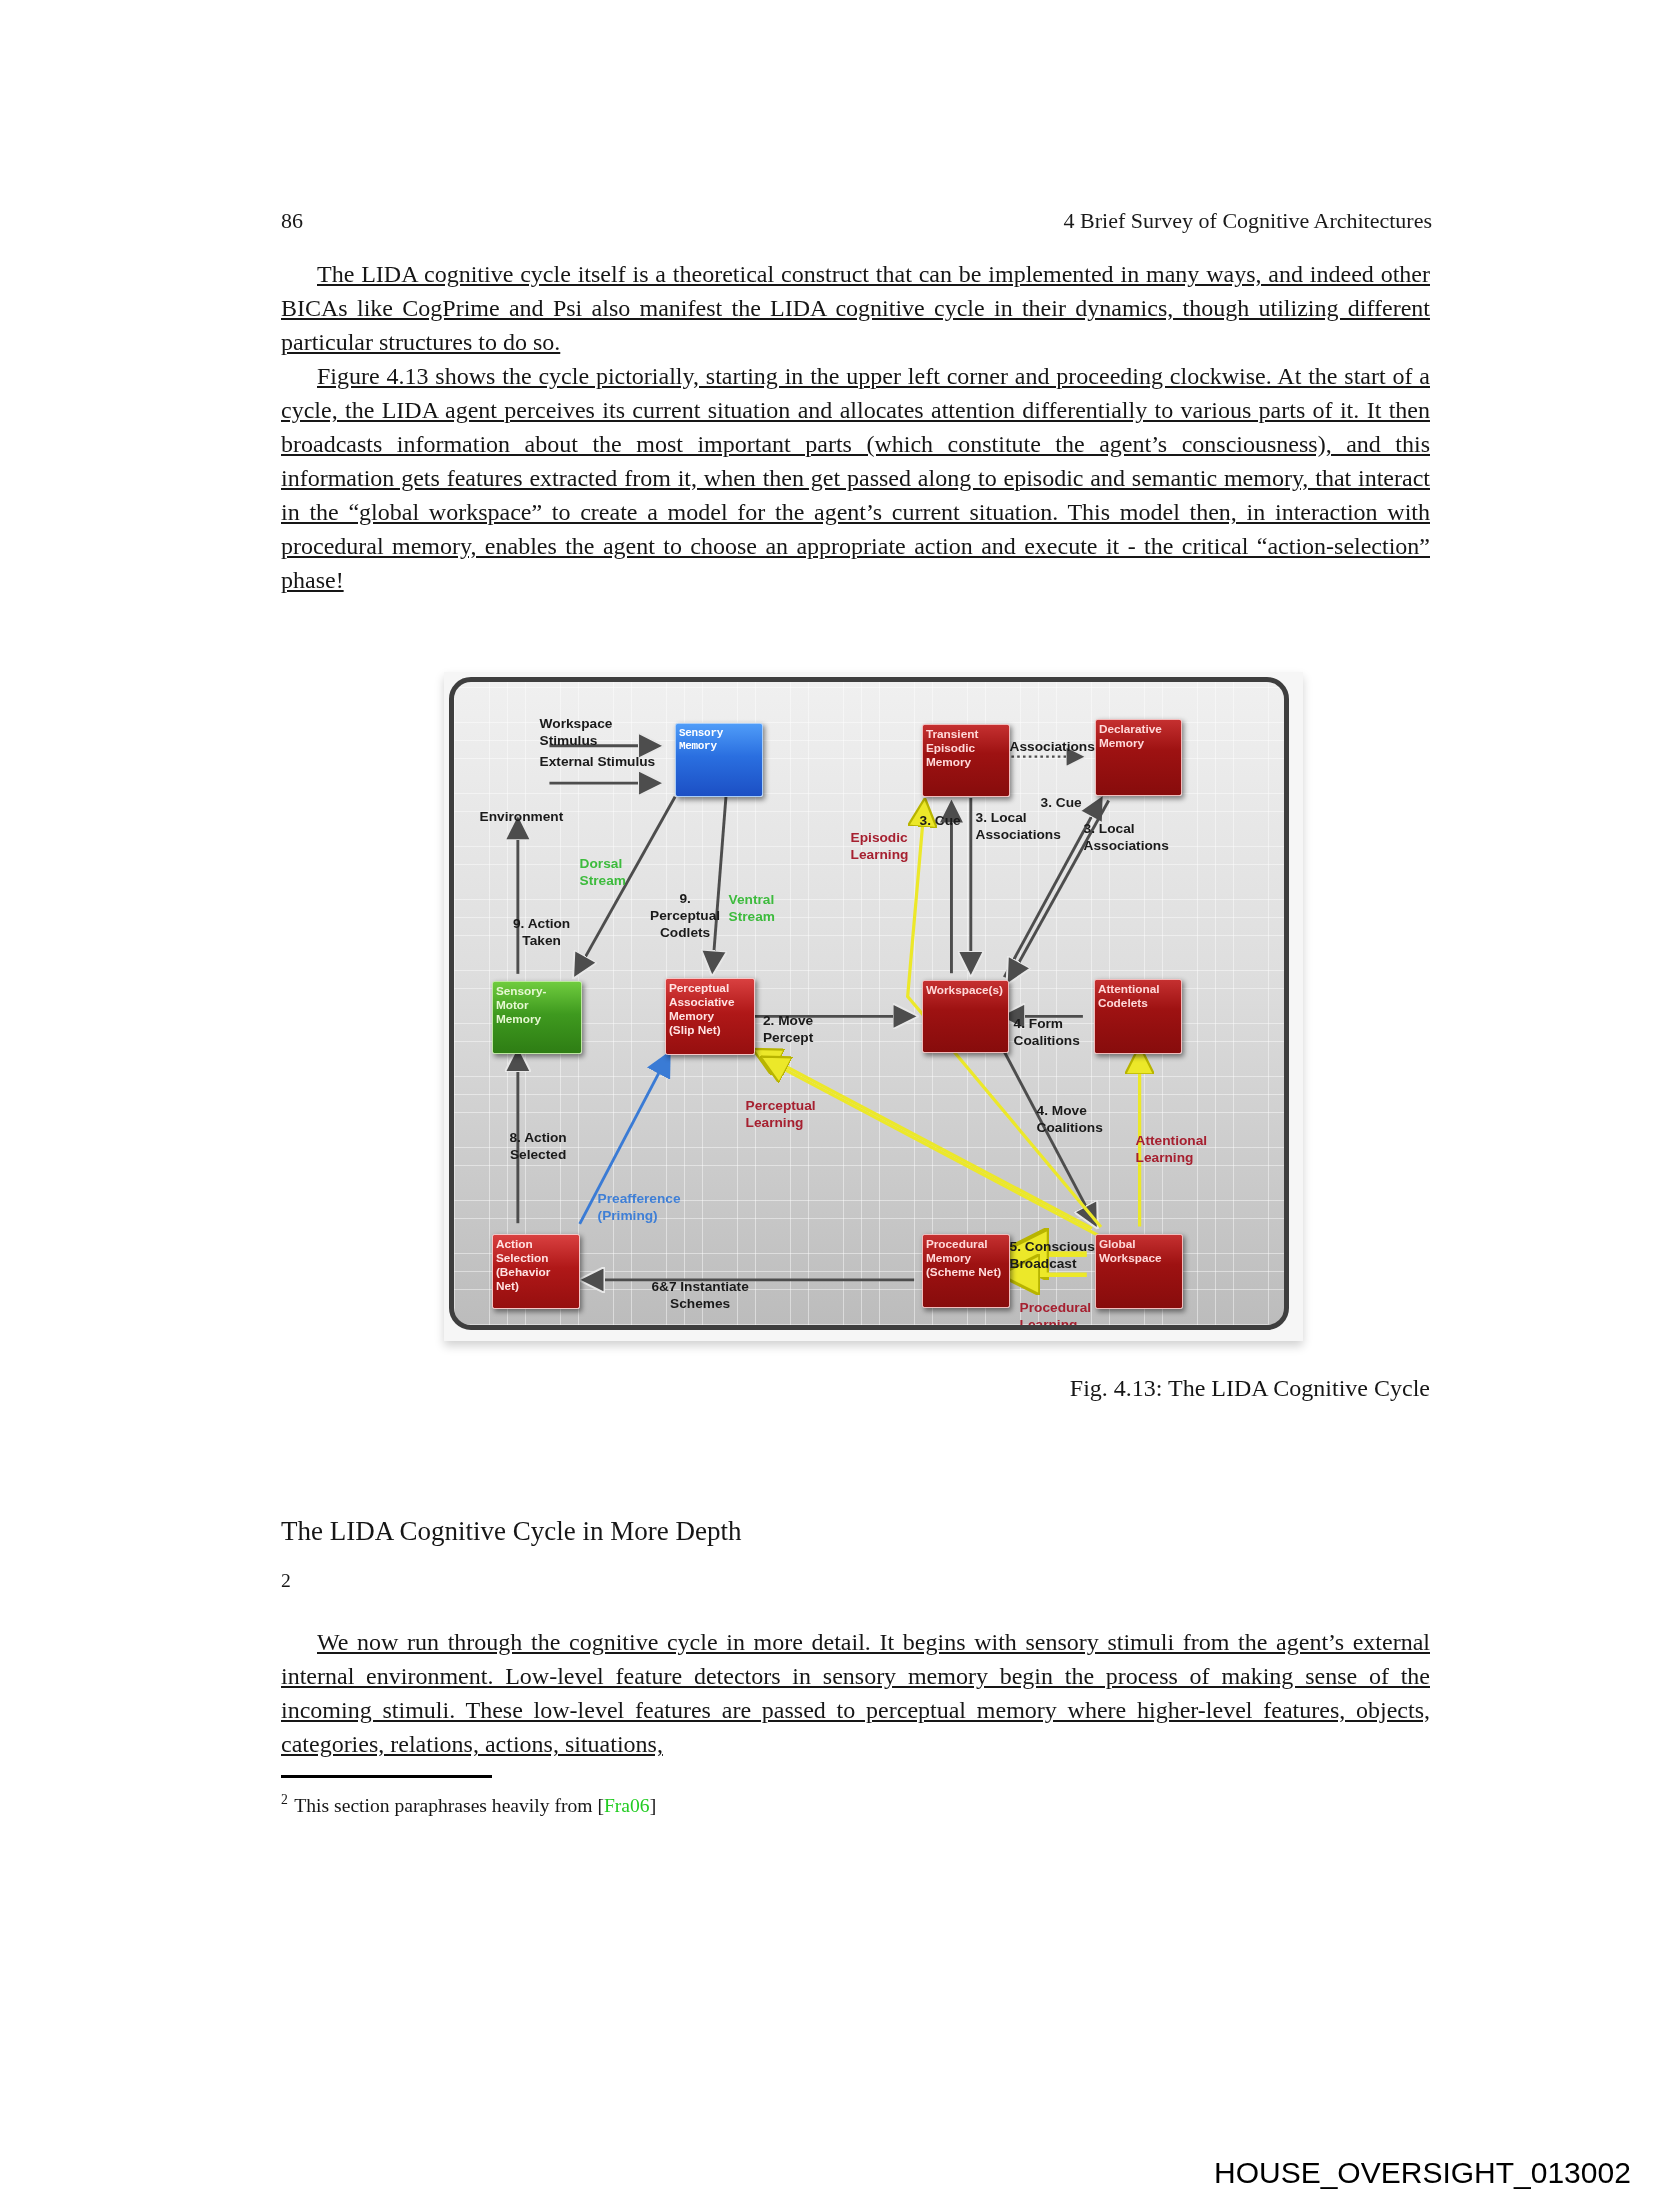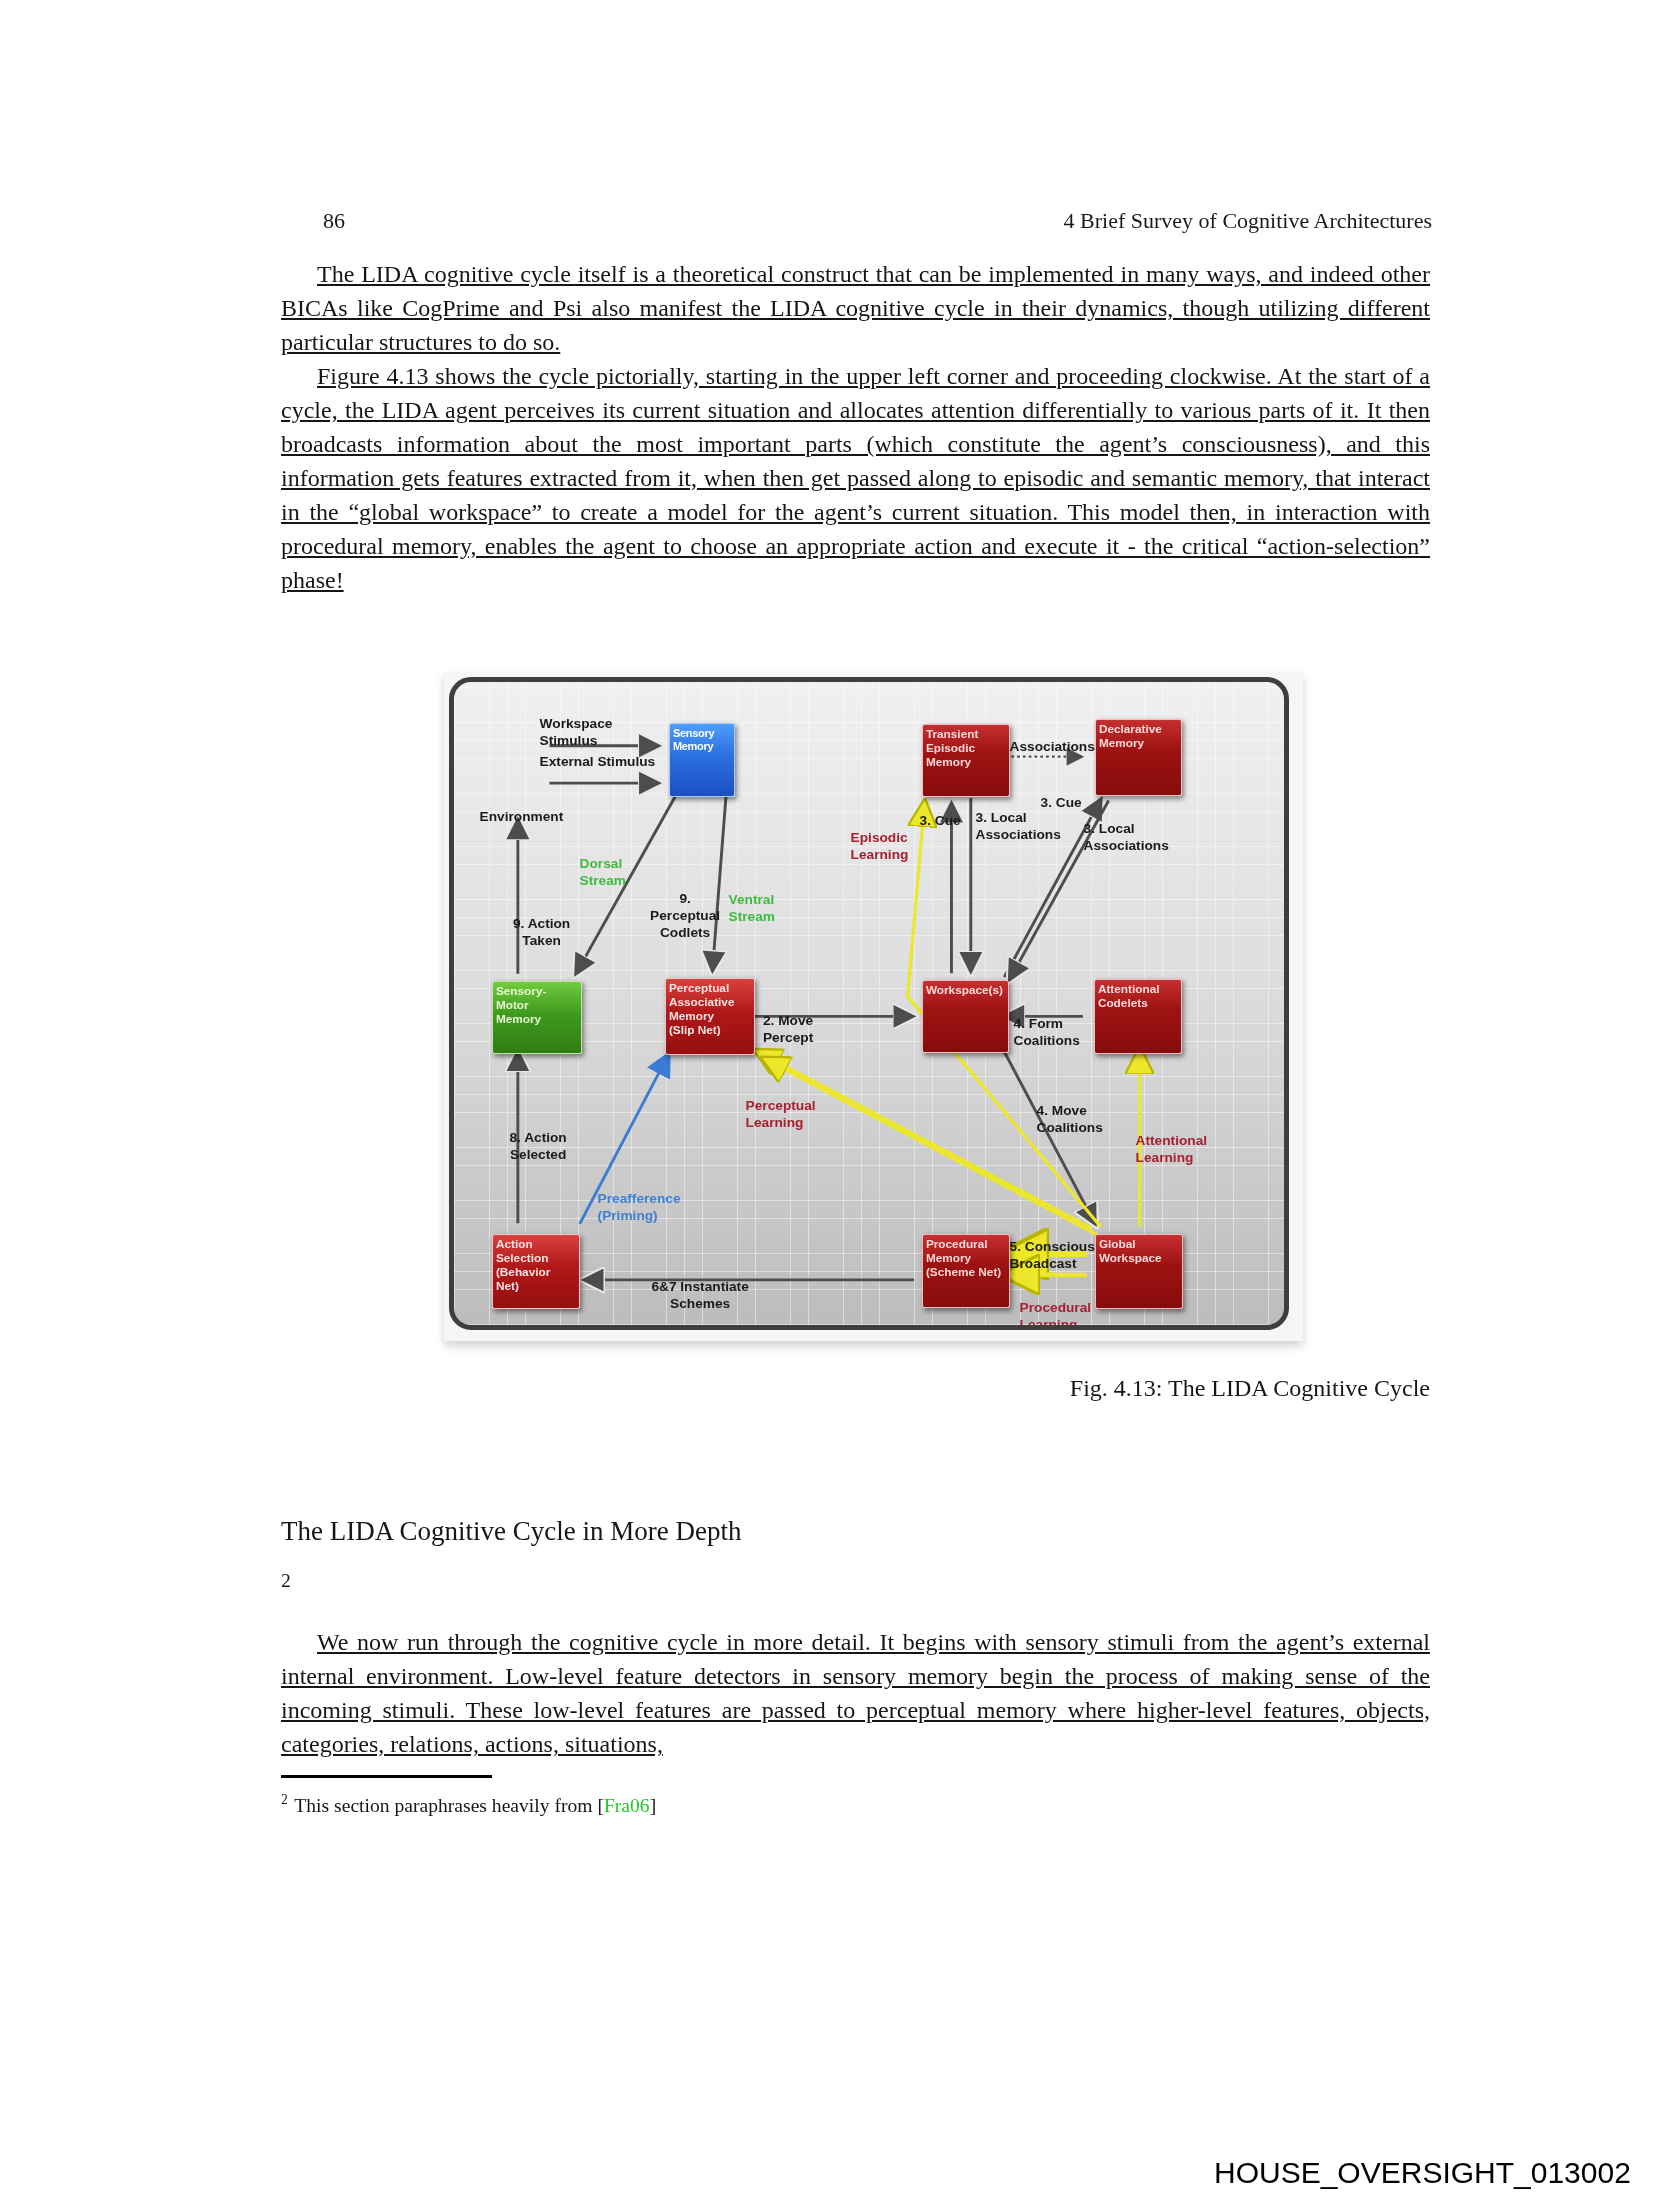--- a/index.html
+++ b/index.html
@@ -1,19 +1,19 @@
 <!DOCTYPE html>
 <html style="font-size:10.5px"><head>
 <meta charset="utf-8">
 <style>
   html,body{margin:0;padding:0;}
   body{width:1669px;height:2205px;position:relative;background:#ffffff;
        font-family:"Liberation Serif", serif;color:#141414;overflow:hidden;}
 
-  .hdr{position:absolute;top:208px;font-size:22px;color:#1a1a1a;margin-left:42px;}
+  .hdr{position:absolute;top:208px;font-size:22px;color:#1a1a1a;}
   #pagenum{left:281px;}
   #runtitle{right:237px;}
 
   .bodytext{position:absolute;left:281px;width:1149px;font-size:24px;
             line-height:34px;text-align:justify;color:#161616;}
   .bodytext p{margin:0;text-indent:36px;text-decoration:underline;}
 
   
   .fig-outer{position:absolute;left:444px;top:672px;width:859px;height:669px;
              background:#f6f6f6;box-shadow:0 5.2px 9.2px rgba(0,0,0,0.18);}
@@ -109,21 +109,21 @@
         <line x1="1062" y1="845" x2="1062" y2="574" stroke-width="5" marker-end="url(#mY)"></line>
         <line x1="980" y1="888" x2="858" y2="888" stroke-width="9" marker-end="url(#mY)"></line>
         <line x1="980" y1="920" x2="858" y2="920" stroke-width="7" marker-end="url(#mY)"></line>
         <line x1="988" y1="848" x2="470" y2="574" stroke-width="5" marker-end="url(#mY)"></line>
         <line x1="1000" y1="860" x2="482" y2="586" stroke-width="5" marker-end="url(#mY)"></line>
       </g>
 
       <line x1="193" y1="841" x2="330" y2="580" stroke="#3a7bd5" stroke-width="4.5" marker-end="url(#mB)"></line>
     </svg>
 
-    <div class="node node-blue" style="left:215px;top:41px;width:66px;height:74px;">Sensory Memory</div>
+    <div class="node node-blue" style="left:221px;top:41px;width:88px;height:74px;font-family:Liberation Mono, monospace;">Sensory Memory</div>
     <div class="node node-darkred" style="left:468px;top:42px;width:88px;height:73px;">Transient
 Episodic
 Memory</div>
     <div class="node node-darkred" style="left:641px;top:37px;width:87px;height:77px;">Declarative
 Memory</div>
     <div class="node node-green" style="left:38px;top:299px;width:90px;height:73px;">Sensory-Motor
 Memory</div>
     <div class="node node-red" style="left:211px;top:296px;width:90px;height:77px;">Perceptual
 Associative
 Memory

